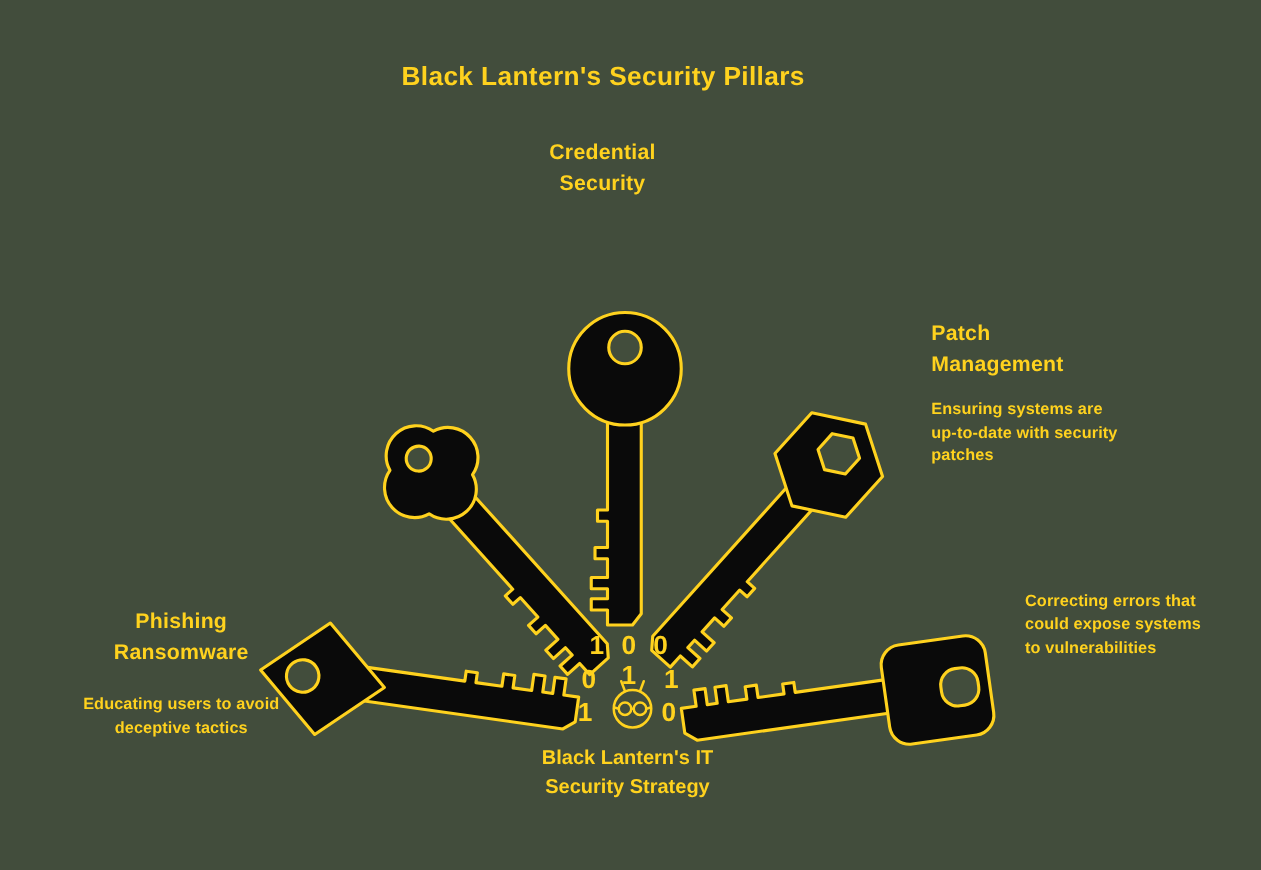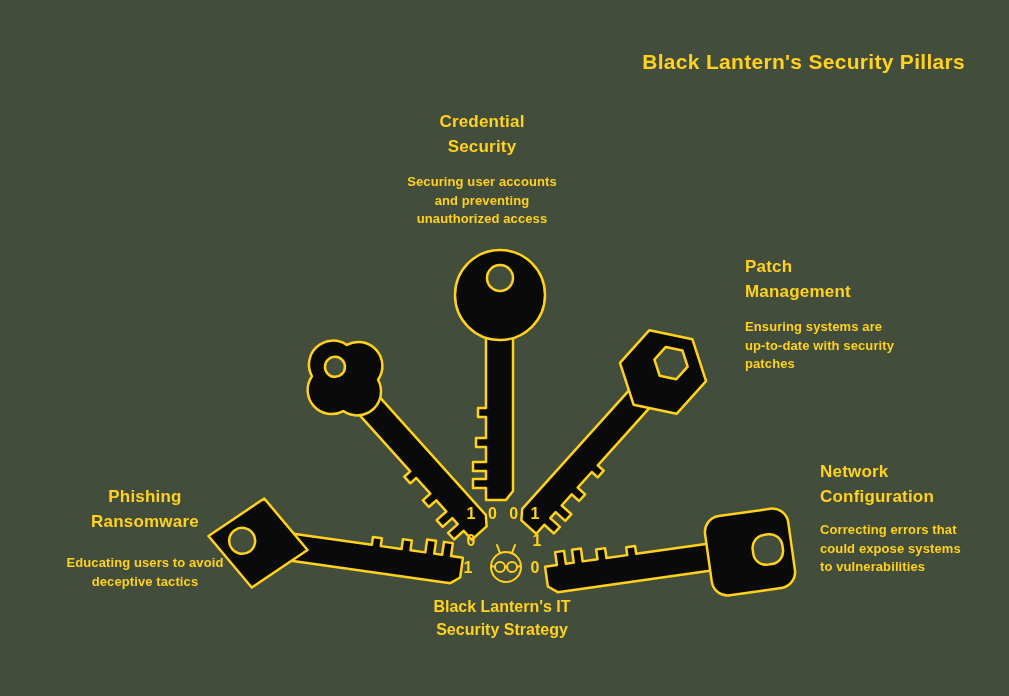--- a/index.html
+++ b/index.html
@@ -16,21 +16,21 @@
     background:var(--bg);
     font-family:"Liberation Sans", sans-serif;
     color:var(--accent);
     overflow:hidden;
   }
   .keys-layer{position:absolute;left:0;top:0;}
   .key-body{fill:var(--key-fill);stroke:var(--accent);stroke-width:2.5;stroke-linejoin:round;}
   .key-hole{fill:var(--bg);stroke:var(--accent);stroke-width:2.5;stroke-linejoin:round;}
   .diagram-title{
     position:absolute;left:0;top:50px;width:965px;
-    margin:0;text-align:right;
+    margin:0;text-align:center;
     font-size:21px;font-weight:bold;letter-spacing:.3px;
     white-space:pre-line;
   }
   .pillar{position:absolute;}
   .pillar h2{
     margin:0;font-size:17px;font-weight:bold;line-height:1.45;
     white-space:pre-line;letter-spacing:.2px;
   }
   .pillar p{
     margin:14px 0 0 0;font-size:13px;font-weight:bold;line-height:1.42;
@@ -41,21 +41,21 @@
   .pillar-patch{left:745px;top:255px;width:235px;text-align:left;}
   .pillar-phishing{left:15px;top:485px;width:260px;text-align:center;}
   .pillar-phishing p{margin-top:20px;}
   .pillar-network{left:820px;top:460px;width:185px;text-align:left;}
   .pillar-network p{margin-top:12px;}
   .center-label{
     position:absolute;left:352px;top:595px;width:300px;
     text-align:center;font-size:16px;font-weight:bold;line-height:1.45;
     white-space:pre-line;margin:0;
   }
-  .binary{position:absolute;font-size:16px;font-weight:bold;color:var(--accent);}
+  .binary{position:absolute;font-size:21px;font-weight:bold;color:var(--accent);}
   .binary-top{left:463px;top:505px;width:84px;text-align:center;letter-spacing:4px;}
   .binary-mid-left{left:464px;top:532px;width:14px;text-align:center;}
   .binary-mid-right{left:530px;top:532px;width:14px;text-align:center;}
   .binary-bottom-left{left:461px;top:559px;width:14px;text-align:center;}
   .binary-bottom-right{left:528px;top:559px;width:14px;text-align:center;}
   .face-icon{position:absolute;left:486px;top:542px;}
   .face-stroke{fill:none;stroke:var(--accent);stroke-width:2;stroke-linecap:round;}
 </style>
 </head>
 <body>
@@ -93,44 +93,39 @@
       <circle class="key-body" cx="0" cy="0" r="45"></circle>
       <circle class="key-hole" cx="-17" cy="0" r="13"></circle>
     </g>
   </svg>
 
   <h1 class="diagram-title">Black Lantern's Security Pillars</h1>
 
   <div class="pillar pillar-credential">
     <h2>Credential
 Security</h2>
-    <p>Securing user accounts
-and preventing
-unauthorized access</p>
   </div>
 
 
   <div class="pillar pillar-patch">
     <h2>Patch
 Management</h2>
     <p>Ensuring systems are
 up-to-date with security
 patches</p>
   </div>
 
   <div class="pillar pillar-phishing">
     <h2>Phishing
 Ransomware</h2>
     <p>Educating users to avoid
 deceptive tactics</p>
   </div>
 
   <div class="pillar pillar-network">
-    <h2>Network
-Configuration</h2>
     <p>Correcting errors that
 could expose systems
 to vulnerabilities</p>
   </div>
 
   <div class="binary binary-top">1 0 0 1</div>
   <div class="binary binary-mid-left">0</div>
   <div class="binary binary-mid-right">1</div>
   <div class="binary binary-bottom-left">1</div>
   <div class="binary binary-bottom-right">0</div>

